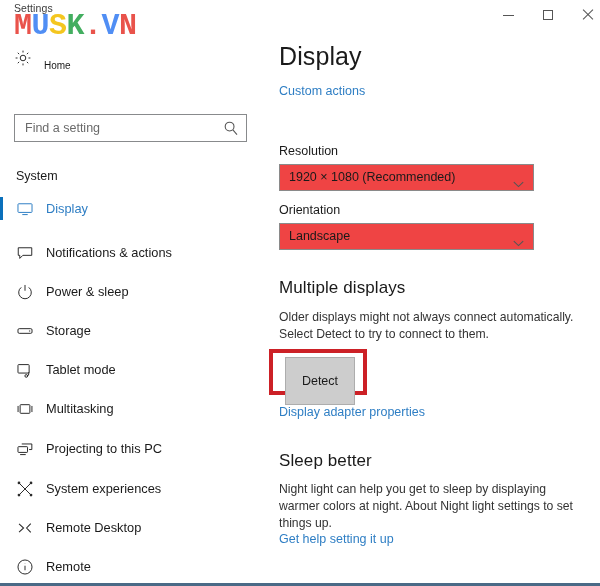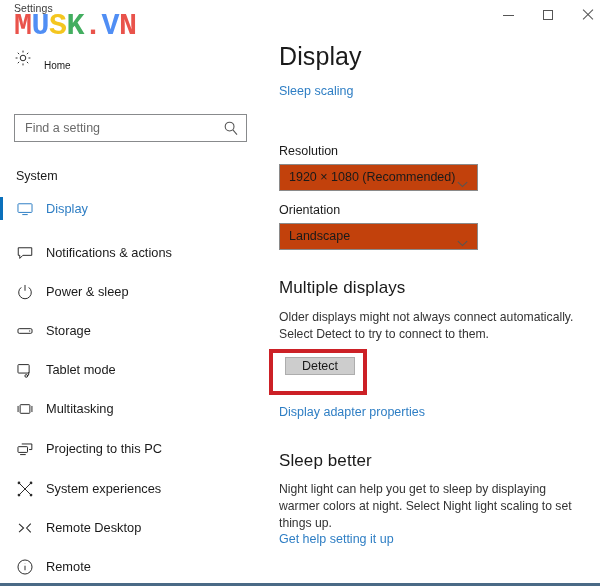--- a/index.html
+++ b/index.html
@@ -201,23 +201,23 @@
 
   .field-label {
     position: absolute;
     left: 14px;
     font-size: 12.5px;
     color: #1a1a1a;
   }
   .combo {
     position: absolute;
     left: 14px;
-    width: 199px; height: 27px;
+    width: 255px; height: 27px;
     border: 1px solid #8a8a8a;
-    background: #c2410c;
+    background: #ef4444;
   }
   .combo-text {
     position: absolute;
     left: 9px; top: 5px;
     font-size: 12.5px;
     color: #1a1a1a;
     white-space: nowrap;
   }
   .combo-arrow {
     position: absolute;
@@ -256,21 +256,21 @@
   #detect-highlight {
     position: absolute;
     left: 4px; top: 317px;
     width: 98px; height: 46px;
     border: 4px solid #cc2026;
     background: transparent;
   }
   #detect-button {
     position: absolute;
     left: 20px; top: 325px;
-    width: 70px; height: 18px;
+    width: 70px; height: 48px;
     background: #cdcdcd;
     border: 1px solid #adadad;
     font-family: "Liberation Sans", sans-serif;
     font-size: 12.5px;
     color: #1a1a1a;
     cursor: pointer;
     padding: 0;
   }
 
   #link-adapter {
@@ -438,21 +438,21 @@
       </span>
       <span class="nav-label">Remote</span>
     </div>
 
   </div>
 
   <div id="main">
 
     <div id="page-title">Display</div>
 
-    <div id="custom-scaling" class="link">Sleep scaling</div>
+    <div id="custom-scaling" class="link">Custom actions</div>
 
     <div id="label-resolution" class="field-label">Resolution</div>
     <div id="combo-resolution" class="combo">
       <span class="combo-text">1920 × 1080 (Recommended)</span>
       <span class="combo-arrow">
         <svg viewBox="0 0 11 7" width="11" height="7" fill="none" stroke="#555" stroke-width="1.1">
           <path d="M0.8 1.2L5.5 5.6 10.2 1.2"></path>
         </svg>
       </span>
     </div>
@@ -469,21 +469,21 @@
 
     <div id="title-multiple" class="section-title">Multiple displays</div>
     <div id="text-multiple" class="body-text">Older displays might not always connect automatically. Select Detect to try to connect to them.</div>
 
     <div id="detect-highlight"></div>
     <button id="detect-button">Detect</button>
 
     <div id="link-adapter" class="link">Display adapter properties</div>
 
     <div id="title-sleep" class="section-title">Sleep better</div>
-    <div id="text-sleep" class="body-text">Night light can help you get to sleep by displaying warmer colors at night. Select Night light scaling to set things up.</div>
+    <div id="text-sleep" class="body-text">Night light can help you get to sleep by displaying warmer colors at night. About Night light settings to set things up.</div>
     <div id="link-help" class="link">Get help setting it up</div>
 
   </div>
 
   <div id="scrollbar-track">
     
   </div>
 
 </div>
 

